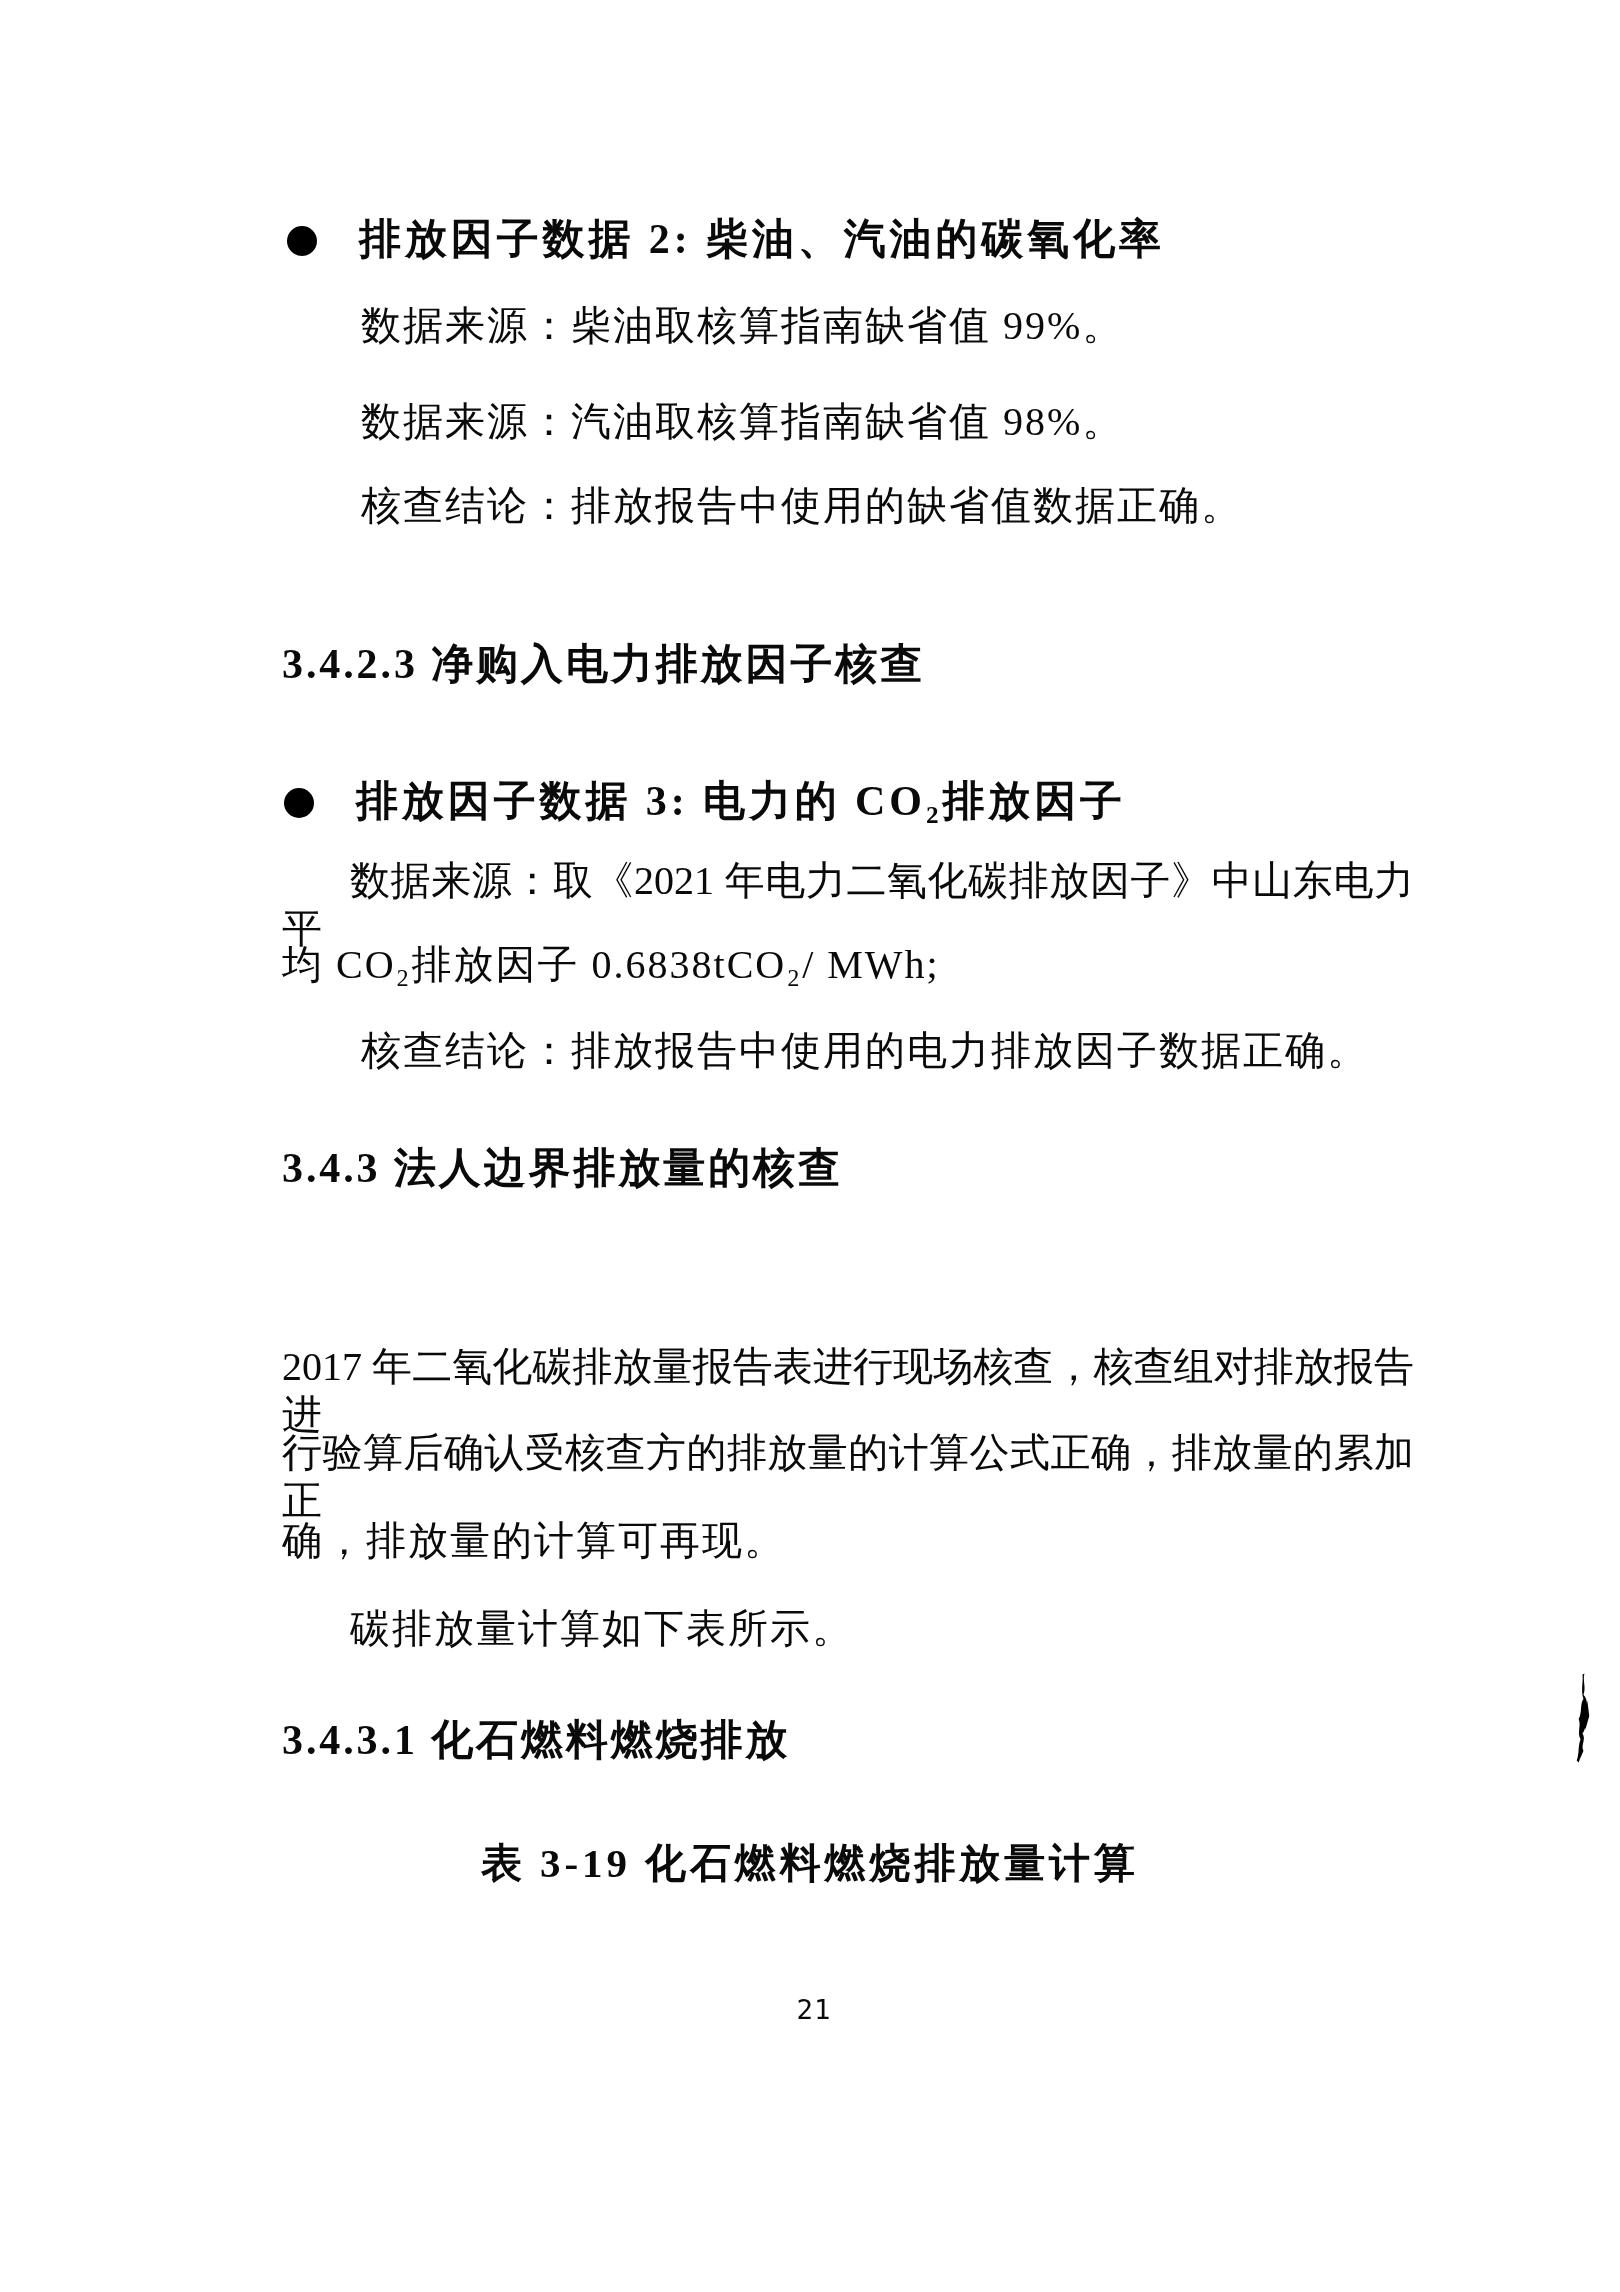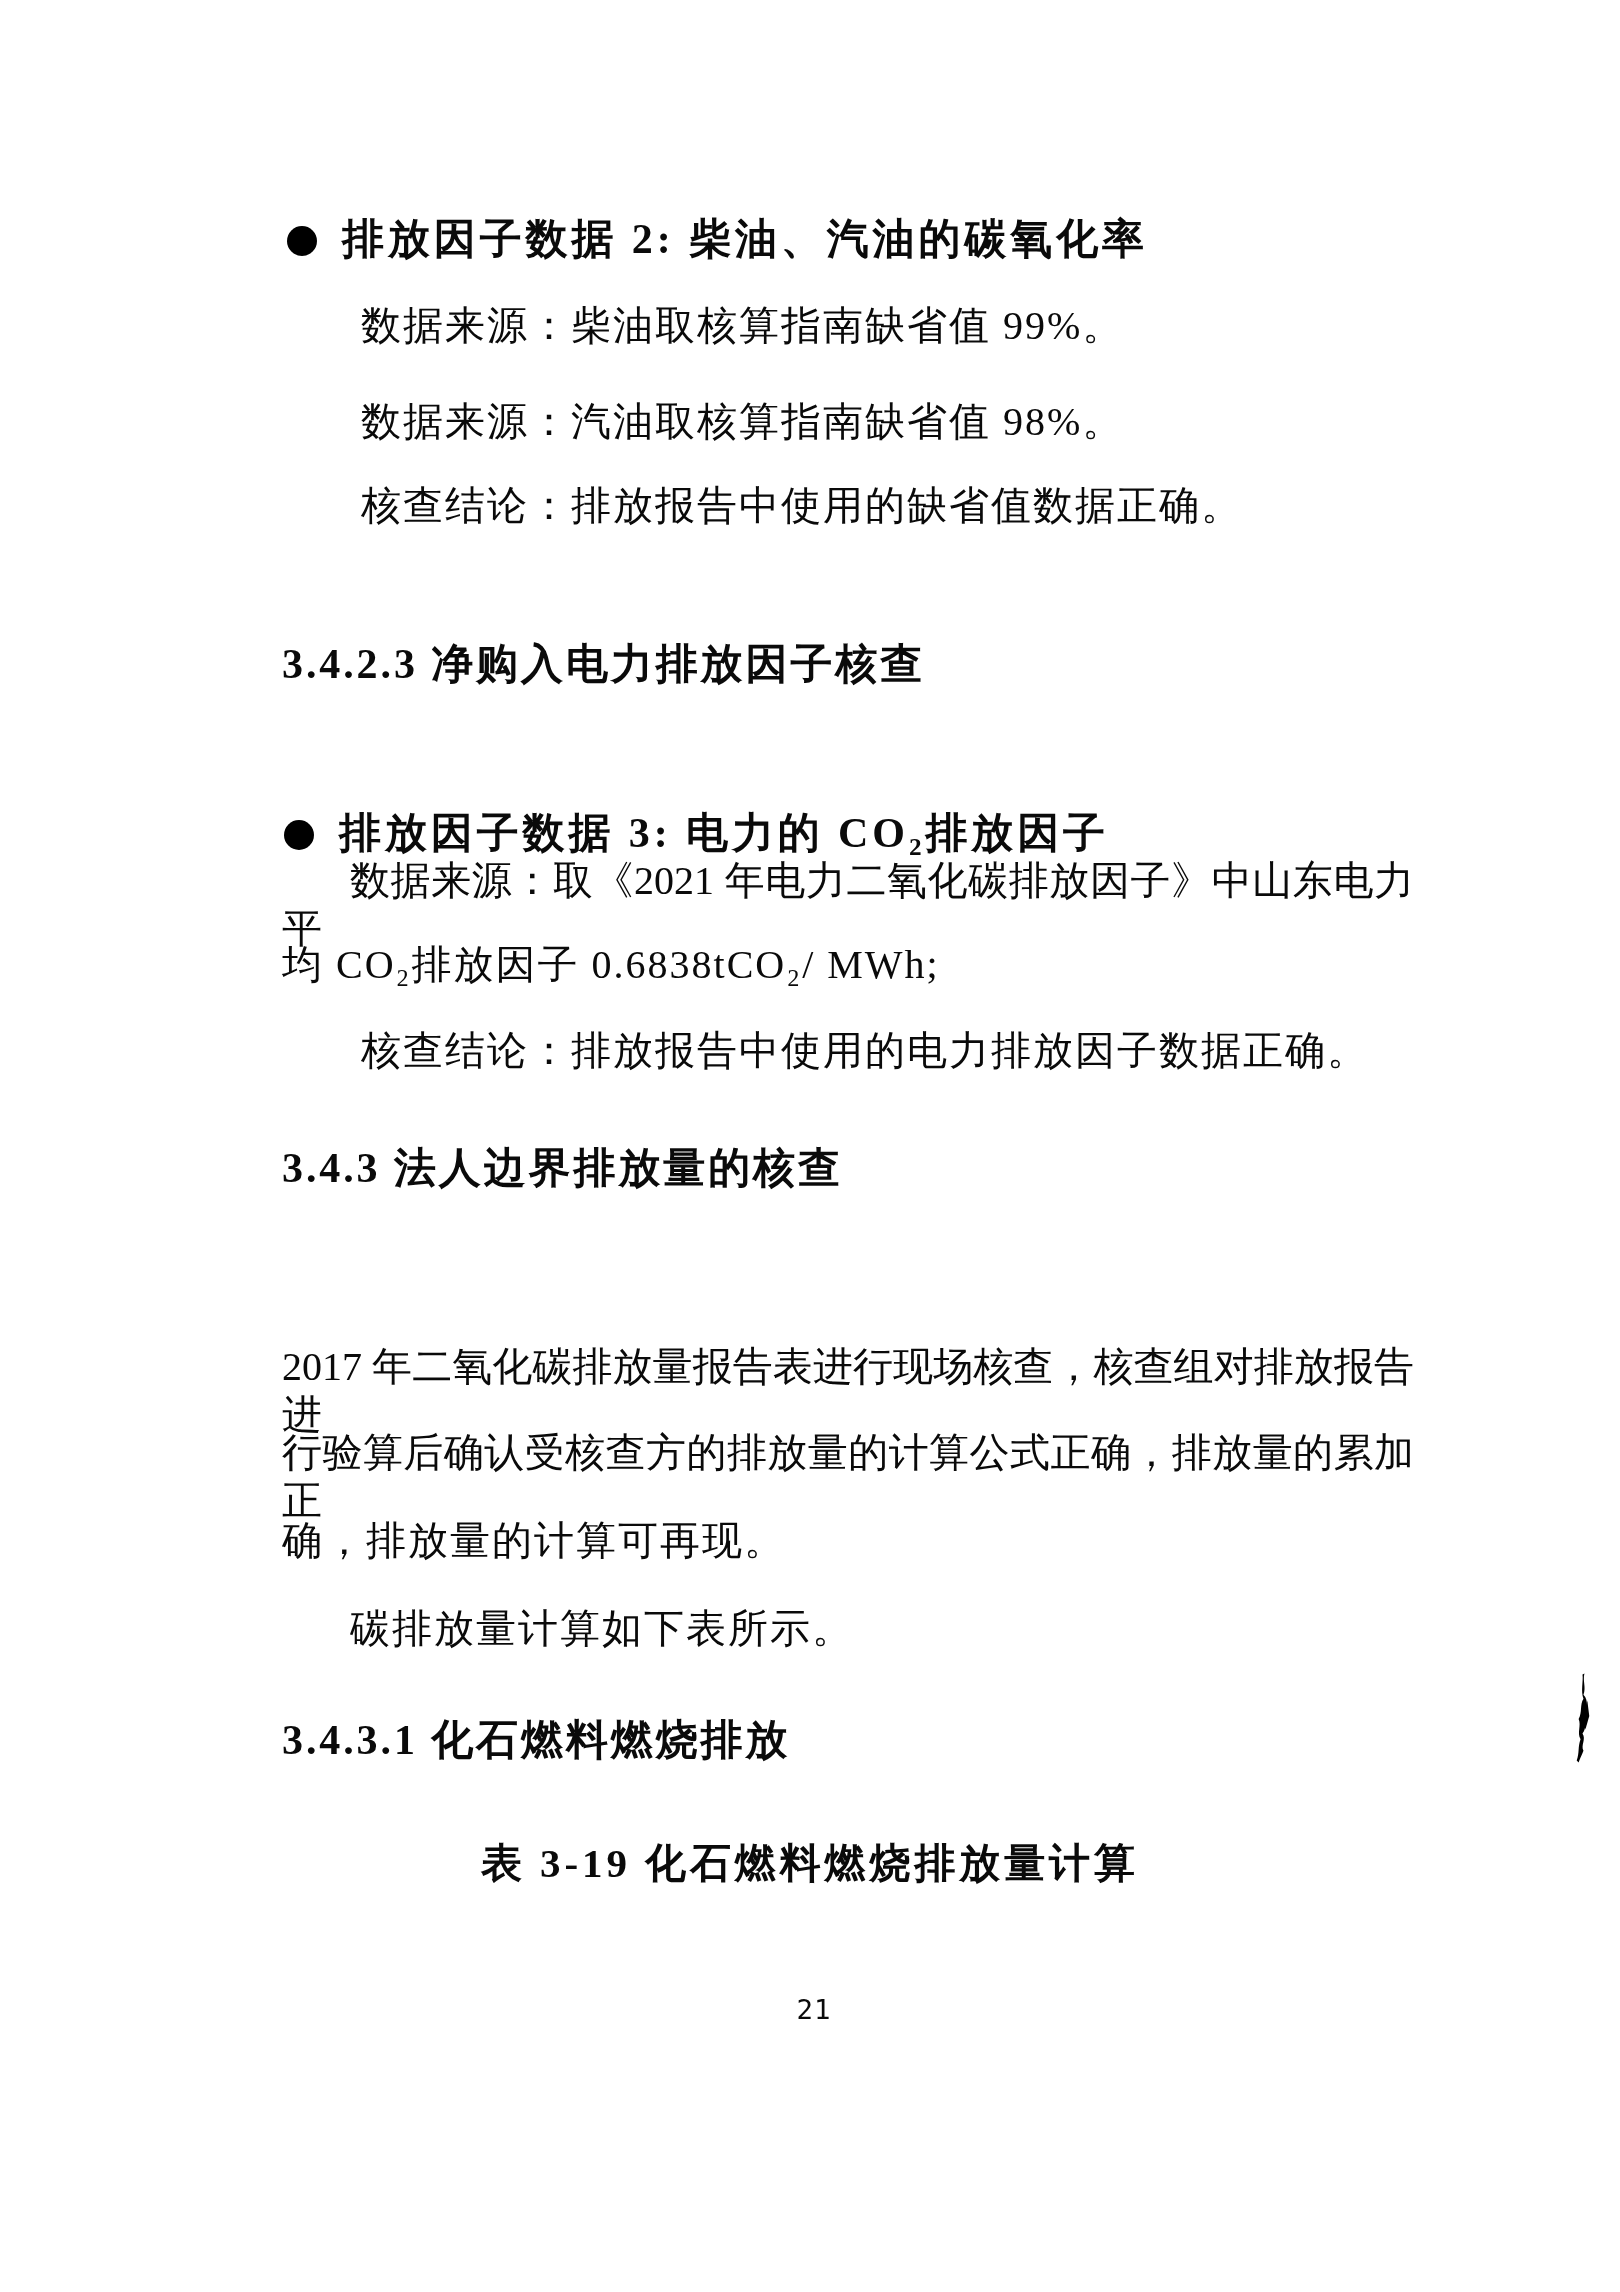--- a/index.html
+++ b/index.html
@@ -44,21 +44,21 @@
   }
   .dot {
     width: 30px;
     height: 30px;
     border-radius: 50%;
     background: #000;
     flex: 0 0 auto;
     margin-top: 3.9px;
   }
   .bullet-title {
-    margin-left: 25px;
+    margin-left: 42px;
     font-weight: bold;
     font-size: 42px;
     letter-spacing: 3.9px;
     white-space: nowrap;
     line-height: 1.2;
   }
   .caption {
     position: absolute;
     left: 0;
     width: 1620px;
@@ -93,21 +93,21 @@
     <span class="dot"></span>
     <span class="bullet-title">排放因子数据 2: 柴油、汽油的碳氧化率</span>
   </div>
 
   <div class="line" style="left:361px; top:302px;">数据来源：柴油取核算指南缺省值 99%。</div>
   <div class="line" style="left:361px; top:398px;">数据来源：汽油取核算指南缺省值 98%。</div>
   <div class="line" style="left:361px; top:482px;">核查结论：排放报告中使用的缺省值数据正确。</div>
 
   <div class="heading" style="left:282px; top:639px;">3.4.2.3 净购入电力排放因子核查</div>
 
-  <div class="bullet-row" style="left:284px; top:808px;">
+  <div class="bullet-row" style="left:284px; top:776px;">
     <span class="dot"></span>
     <span class="bullet-title">排放因子数据 3: 电力的 CO₂排放因子</span>
   </div>
 
   <div class="line just indent" style="left:282px; top:857px;">数据来源：取《2021 年电力二氧化碳排放因子》中山东电力平</div>
   <div class="line" style="left:282px; top:941px;">均 CO₂排放因子 0.6838tCO₂/ MWh;</div>
   <div class="line" style="left:361px; top:1027px;">核查结论：排放报告中使用的电力排放因子数据正确。</div>
 
   <div class="heading" style="left:282px; top:1143px;">3.4.3 法人边界排放量的核查</div>
 

